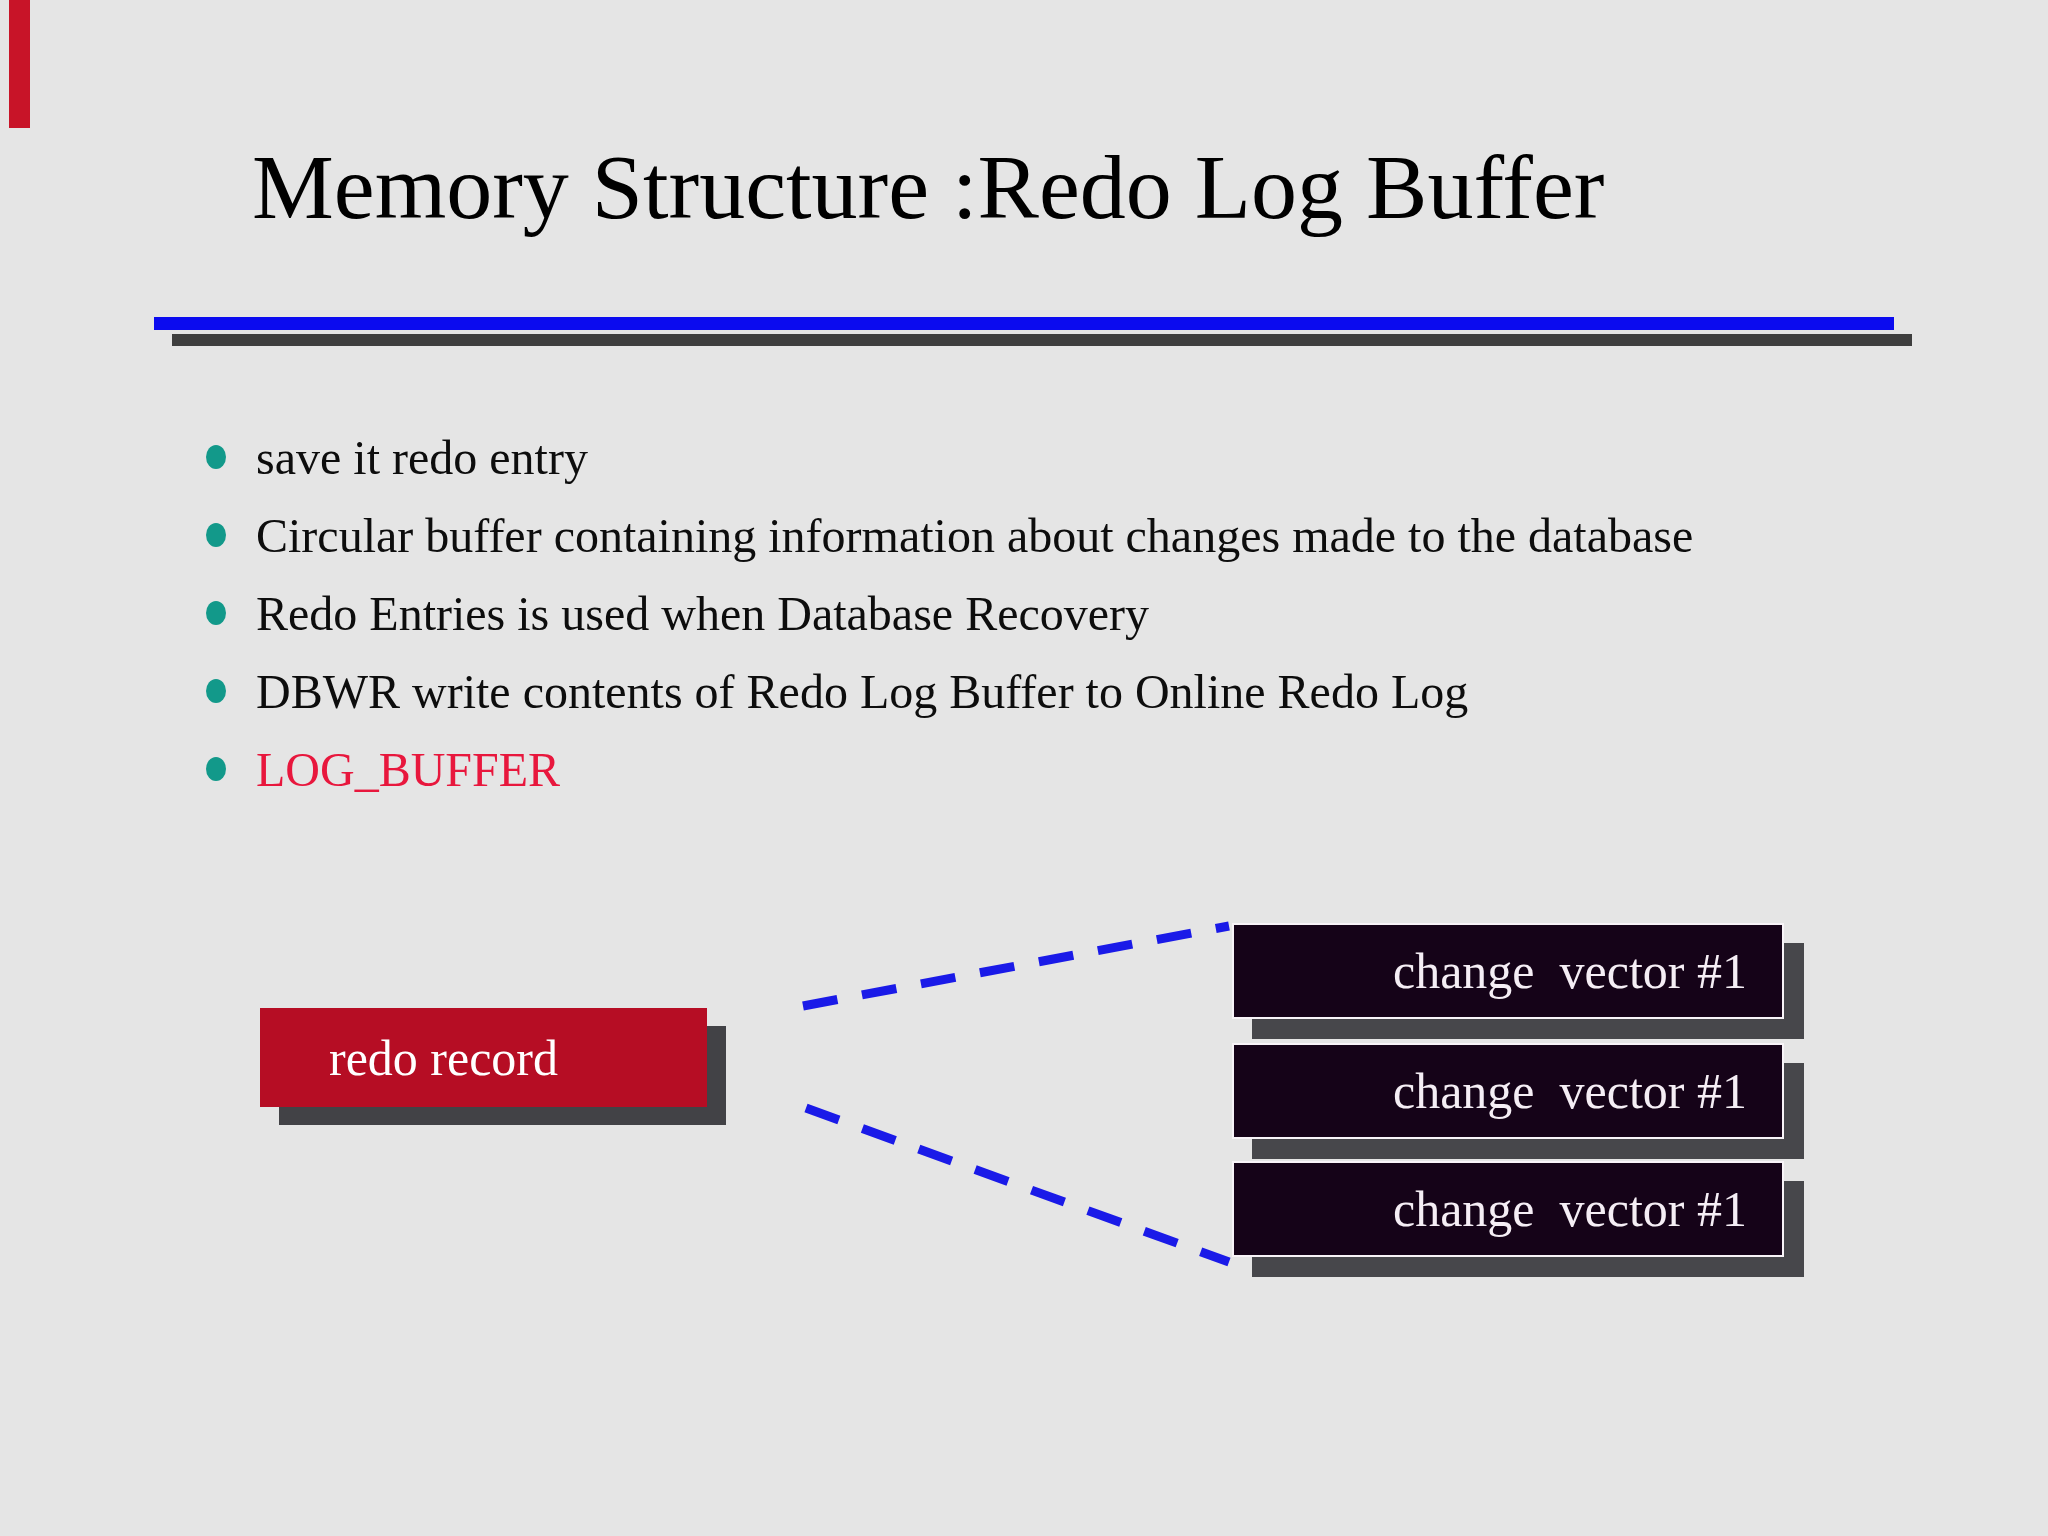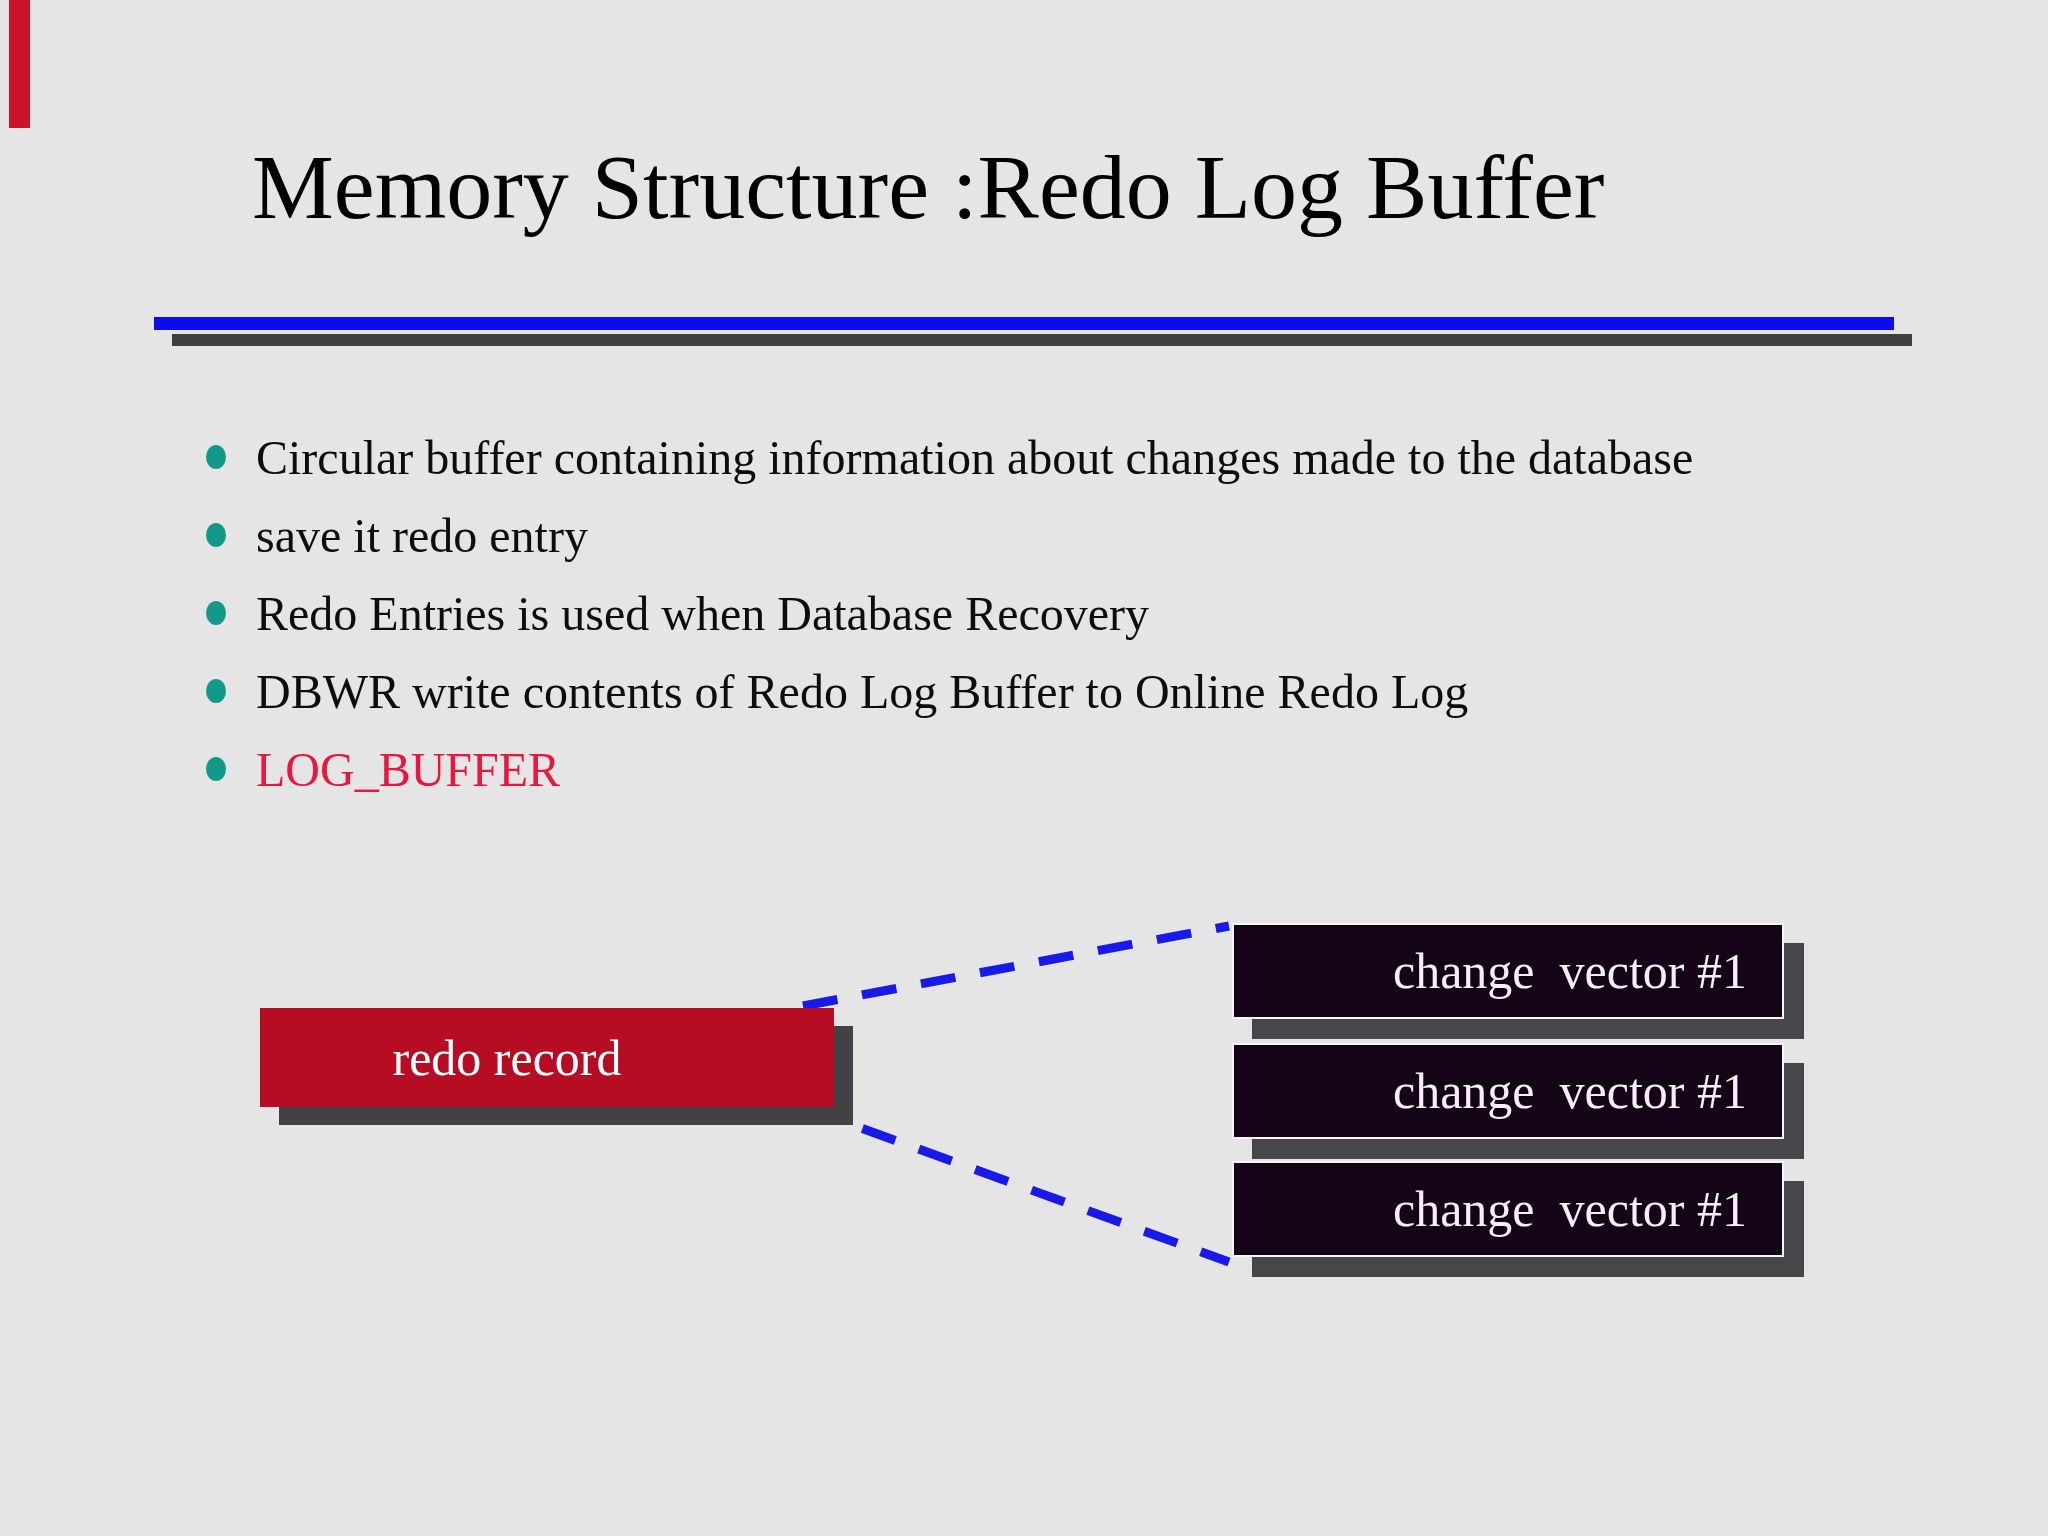--- a/index.html
+++ b/index.html
@@ -71,21 +71,21 @@
     pointer-events: none;
   }
   .dashes line {
     stroke: #1a1ae8;
     stroke-width: 9;
     stroke-dasharray: 35 25;
   }
   .redo-box {
     position: absolute;
     left: 260px; top: 1008px;
-    width: 574px; height: 99px;
+    width: 447px; height: 99px;
     background: #b60d24;
     box-shadow: 19px 18px 0 0 #424246;
     display: flex;
     align-items: center;
     justify-content: center;
   }
   .redo-box .box-label {
     color: #ffffff;
     font-size: 50px;
     transform: translateX(-40px);
@@ -121,25 +121,25 @@
   <div class="corner-bar"></div>
 
   <h1 class="title">Memory Structure :Redo Log Buffer</h1>
 
   <div class="rule-blue"></div>
   <div class="rule-gray"></div>
 
   <ul class="bullets">
     <li class="bullet-item">
       <span class="dot"></span>
-      <span class="bullet-text">Circular buffer containing information about changes made to the database</span>
+      <span class="bullet-text">save it redo entry</span>
     </li>
     <li class="bullet-item">
       <span class="dot"></span>
-      <span class="bullet-text">save it redo entry</span>
+      <span class="bullet-text">Circular buffer containing information about changes made to the database</span>
     </li>
     <li class="bullet-item">
       <span class="dot"></span>
       <span class="bullet-text">Redo Entries is used when Database Recovery</span>
     </li>
     <li class="bullet-item">
       <span class="dot"></span>
       <span class="bullet-text">DBWR write contents of Redo Log Buffer to Online Redo Log</span>
     </li>
     <li class="bullet-item accent">

